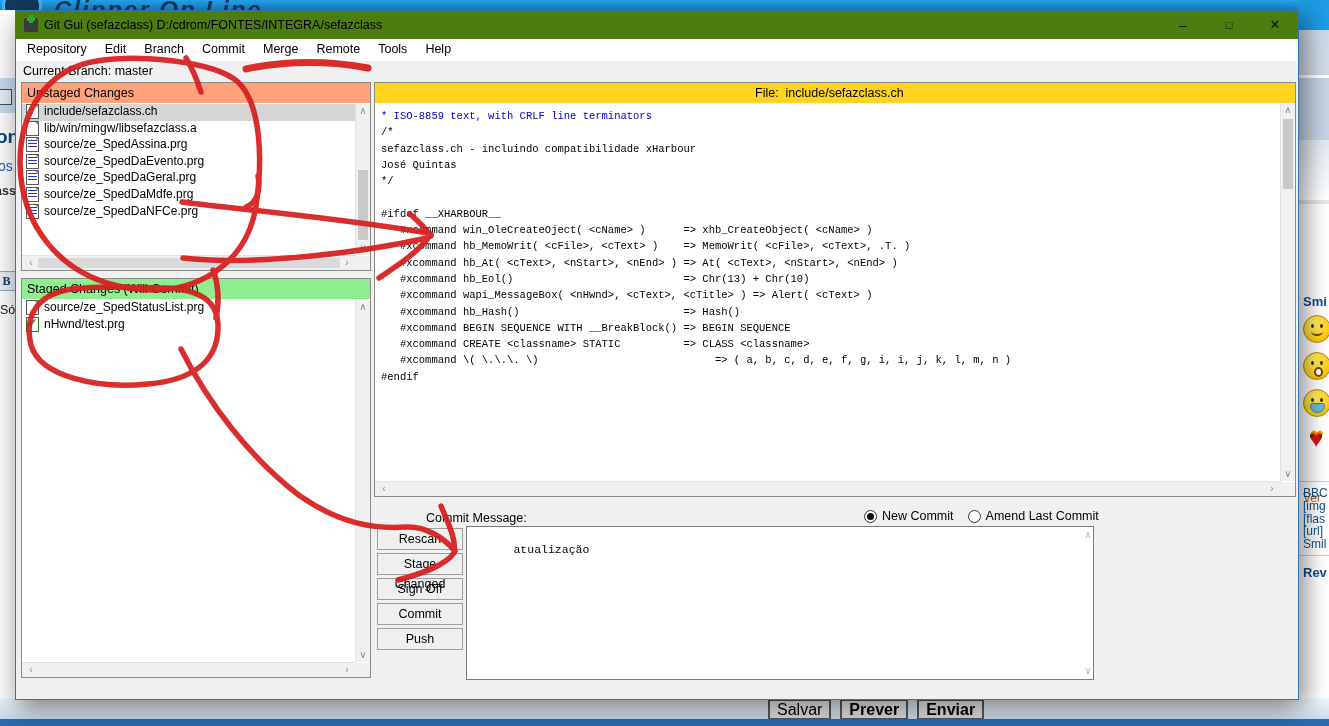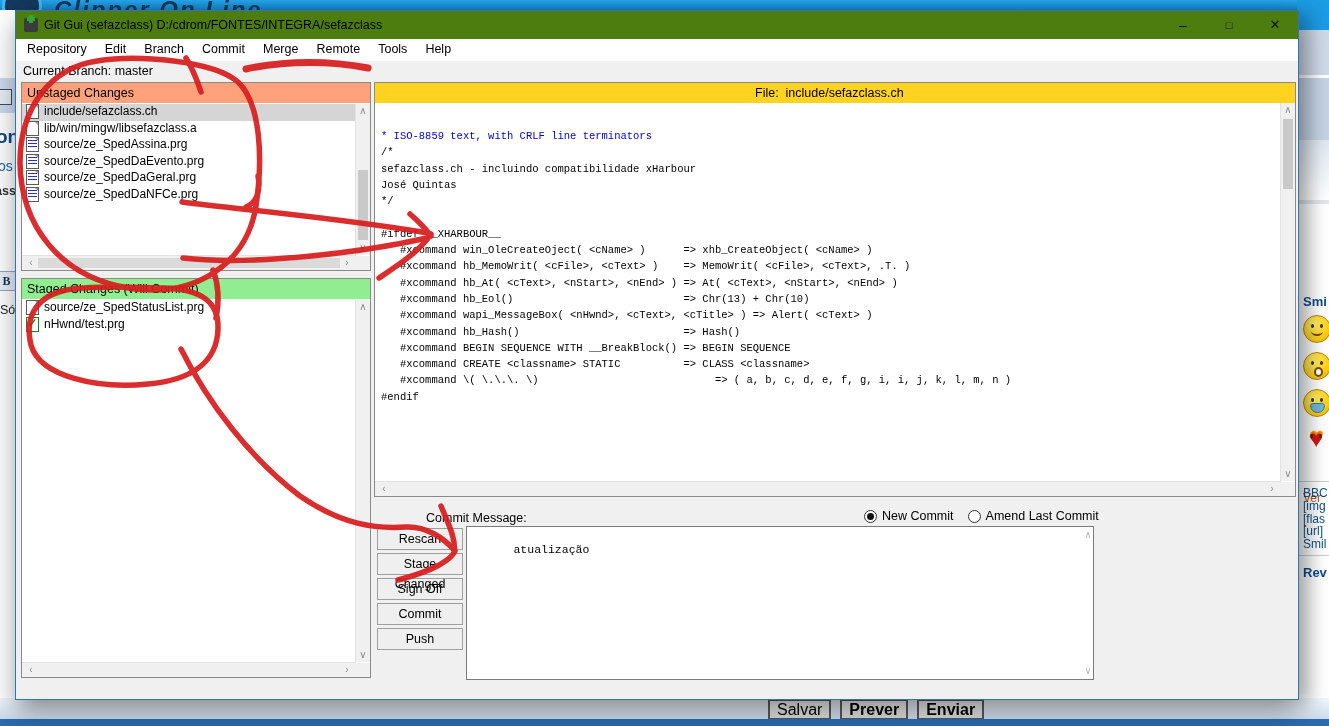--- a/index.html
+++ b/index.html
@@ -97,21 +97,21 @@
   .sb-up{top:0;} .sb-down{bottom:0;} .sb-left{left:2px;top:0;} .sb-right{right:2px;top:0;}
   .vthumb{position:absolute;left:2px;width:10px;background:#c9c9c9;}
   .hthumb{position:absolute;top:2px;height:10px;background:#dadada;}
   .corner{position:absolute;right:0;bottom:0;width:14px;height:14px;background:#f0f0f0;}
 
   .diff-file-label{position:absolute;left:380px;top:0;white-space:pre;}
   .difftext{position:absolute;top:20px;left:0;right:15px;bottom:15px;background:#fff;overflow:hidden;
     font-family:"Liberation Mono",monospace;font-size:10.5px;line-height:16.3px;white-space:pre;
     padding:5px 0 0 6px;color:#000;}
   .diffline{min-height:16.3px;}
-  .diffline.blue{color:#0000cd;margin-top:20px;}
+  .diffline.blue{color:#0000cd;}
 
   .commit-label{position:absolute;left:410px;top:500px;font-size:12.5px;color:#000;}
   .radios{position:absolute;left:848px;top:498px;display:flex;gap:14px;font-size:12.5px;align-items:center;}
   .radio{display:flex;align-items:center;}
   .rdot{width:11px;height:11px;border:1px solid #333;border-radius:50%;display:inline-block;
     margin-right:5px;position:relative;background:#fff;flex:none;}
   .radio.checked .rdot::after{content:"";position:absolute;inset:2px;background:#111;border-radius:50%;}
   .commit-buttons{position:absolute;left:361px;top:517px;width:86px;}
   .tkbtn{width:84px;height:20px;margin-bottom:3px;background:#efefef;border:1px solid #9e9e9e;
     font-size:12.5px;text-align:center;line-height:20px;color:#000;}
@@ -211,20 +211,24 @@
             <span class="fic ic-lines"></span>
             <span class="fname">source/ze_SpedAssina.prg</span>
           </div>
           <div class="filerow">
             <span class="fic ic-lines"></span>
             <span class="fname">source/ze_SpedDaEvento.prg</span>
           </div>
           <div class="filerow">
             <span class="fic ic-lines"></span>
             <span class="fname">source/ze_SpedDaGeral.prg</span>
+          </div>
+          <div class="filerow">
+            <span class="fic ic-lines"></span>
+            <span class="fname">source/ze_SpedDaMdfe.prg</span>
           </div>
           <div class="filerow">
             <span class="fic ic-lines"></span>
             <span class="fname">source/ze_SpedDaNFCe.prg</span>
           </div>
         </div>
       <div class="vscroll">
         <div class="sb-arrow sb-up">∧</div>
         <div class="vthumb" style="top:66px;height:70px;"></div>
         <div class="sb-arrow sb-down">∨</div>

